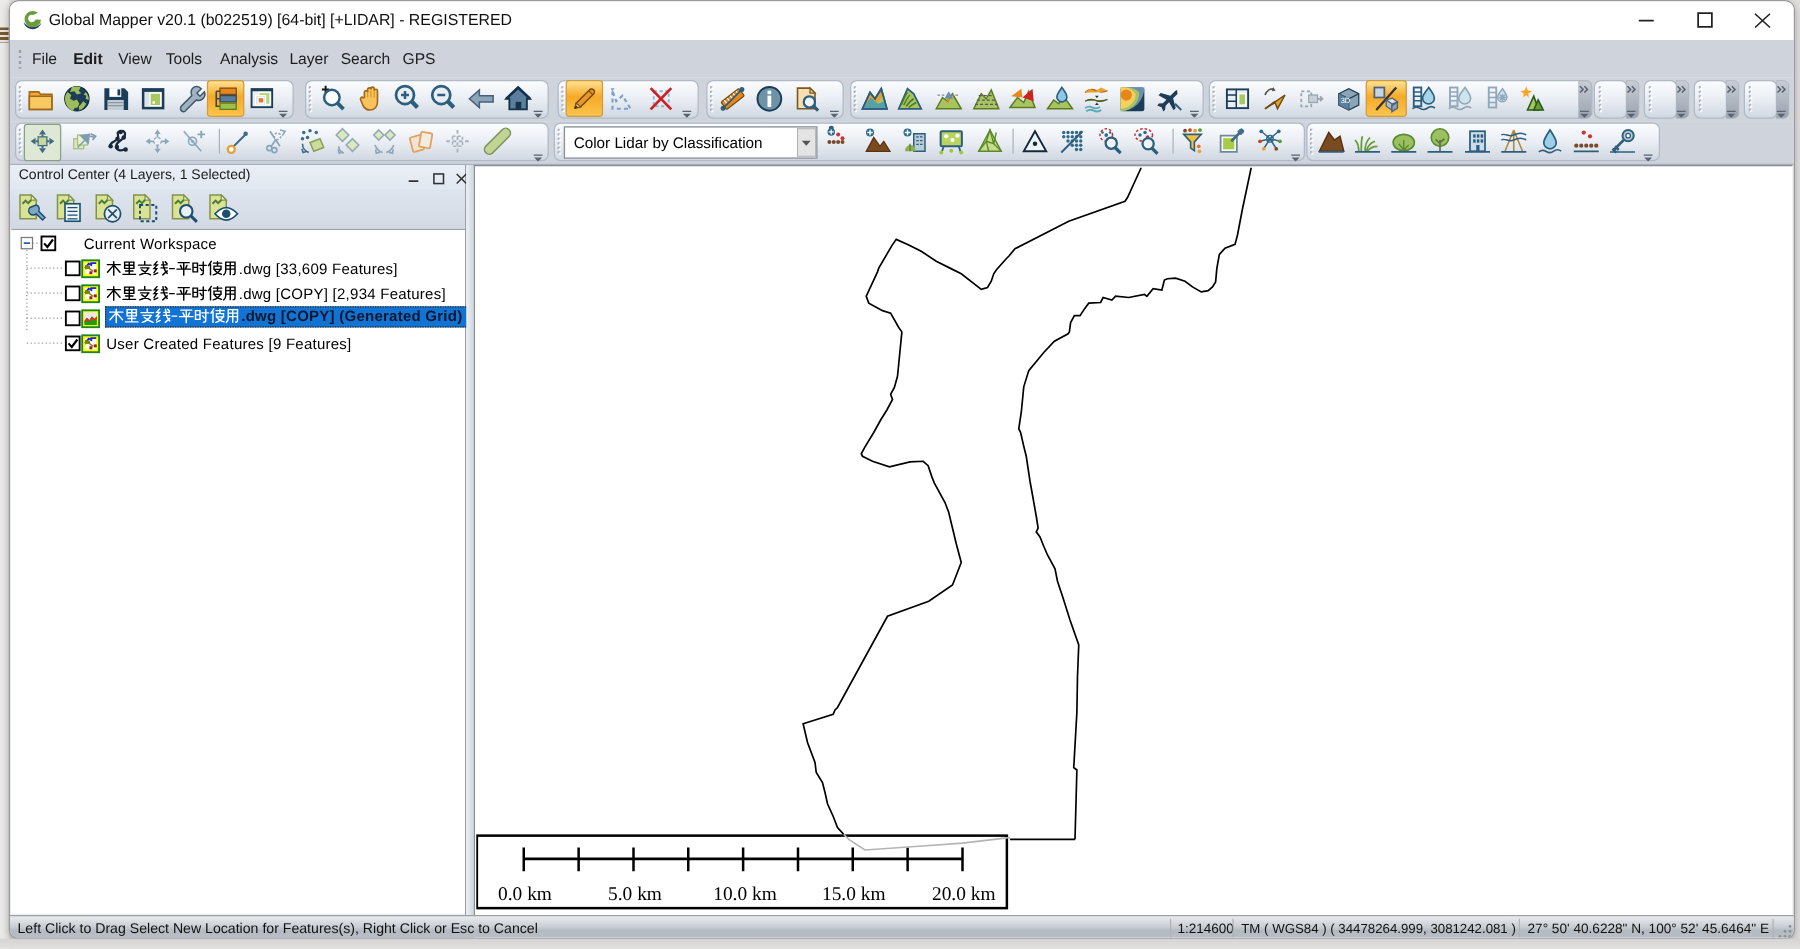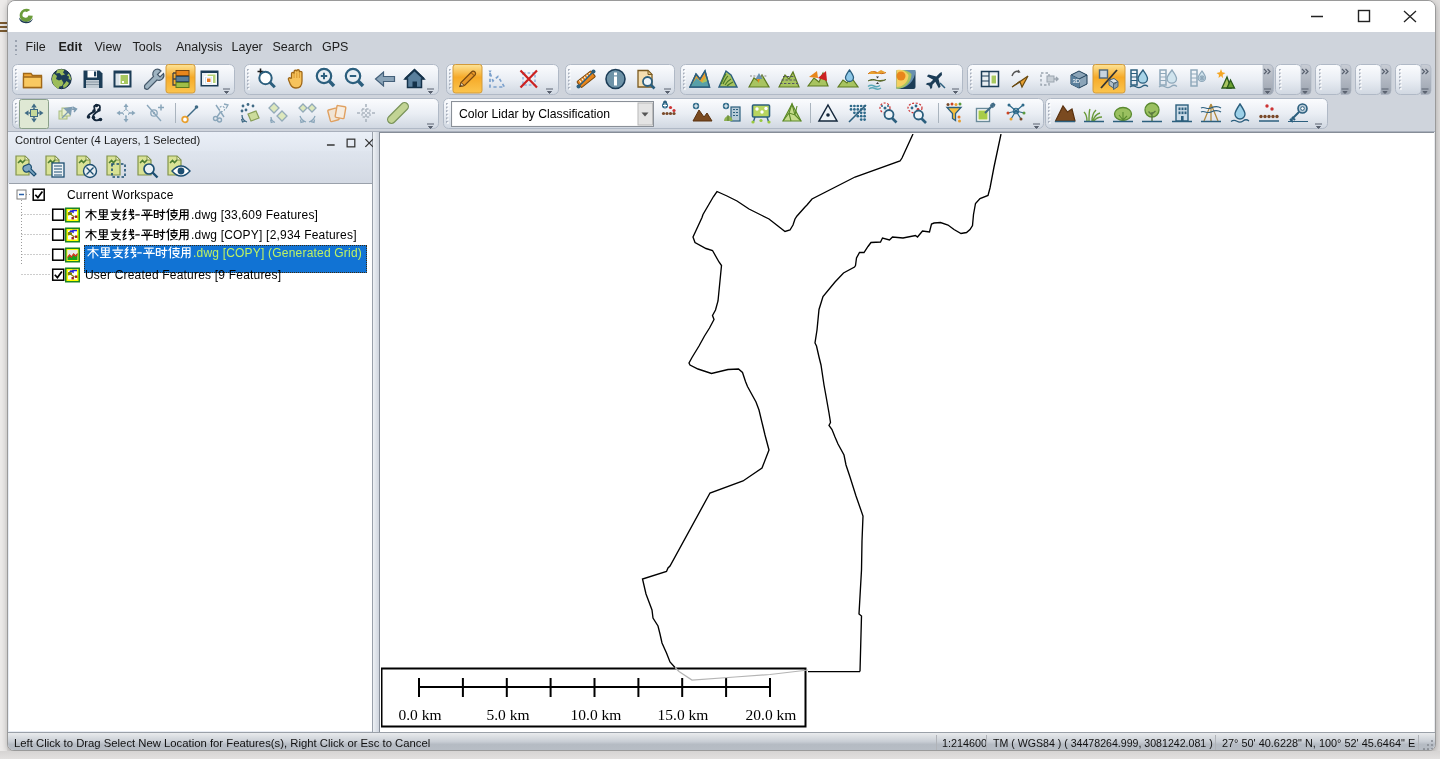--- a/index.html
+++ b/index.html
@@ -17,39 +17,40 @@
 
 #tbar1 { position:absolute; left:0; top:61px; width:100%; height:35px; background:#cfd4dc; }
 #tbar2 { position:absolute; left:0; top:96px; width:100%; height:35px; background:#cfd4dc; border-bottom:1px solid #a9b0bc;text-align:center; }
 
 #panel { position:absolute; left:0; top:131px; width:365px; height:600px; background:#e9edf4; border-right:1px solid #9aa1ab; }
 #panel-title { position:absolute; left:0; top:0; width:100%; height:19px; background:linear-gradient(#eaeff7,#e1e7f0); font-size:11.2px; color:#1a1a1a; padding:2px 0 0 7px; }
 #panel-tools { position:absolute; left:0; top:19px; width:100%; height:32px; background:linear-gradient(#dfe5ee,#d3d9e3); }
 #tree { position:absolute; left:1px; top:51px; width:363px; height:548px; background:#fff; border-top:1px solid #9aa1ab; }
 .trow { position:absolute; left:0; height:20px; width:auto; font-size:12px; letter-spacing:0.2px; color:#000; white-space:nowrap; }
 .hz { display:inline-block; width:106px; height:13px; vertical-align:-2px; color:#000; }
-.sel { background:#1173d4; color:#bef264; border:1px dotted #3a2a10; padding:0px 4px 1px 2px; height:28px; top:61px !important; }
+.sel { background:#1173d4; color:#0f172a; border:1px dotted #3a2a10; padding:0px 4px 1px 2px; height:17px; top:61px !important;font-weight:bold; }
 .sel .hz { color:#fff; }
 
 #map { position:absolute; left:371px; top:131px; width:1055px; height:650px; background:#fff; border-top:1px solid #868d97; border-left:1px solid #868d97; }
 
 #statusbar { position:absolute; left:0; top:731px; width:100%; height:20px; background:linear-gradient(#e9ebed 0%,#c9ced5 45%,#b5bbc3 60%,#b8bec6 100%); border-top:1px solid #9aa0a8; font-size:12px; color:#111; }
 .sseg { position:absolute; top:4px; font-size:10.8px; }
 .ssep { position:absolute; top:2px; width:1px; height:17px; background:#b0b3b8; }
 </style>
 </head>
 <body>
 <div id="root">
 <div id="deskicon" style="position:absolute;left:0px;top:22px;width:7px;height:12px;background:repeating-linear-gradient(#7a5a30 0 2px,#e8e6e5 2px 4px);"></div>
 <div id="win">
   <div id="titlebar">
     <svg id="logo" style="position:absolute;left:9px;top:7px;width:18px;height:17px;" viewBox="0 0 18 17">
 <path d="M9.2 0.8a6.6 6.6 0 1 0 6.6 7l-4.4-.3a3 3 0 1 1-1.7-3.5l3.6-1.9a6.6 6.6 0 0 0-4.1-1.3z" fill="#6b9c3b"></path>
 <path d="M1.8 9.3a7.4 7.4 0 0 0 14.4.6c-1.8 2.6-4.2 4-7.2 3.9-2.9-.1-5.6-1.7-7.2-4.5z" fill="#1d3a55"></path>
 </svg>
+    <div id="title-text">Global Mapper v20.1 (b022519) [64-bit] [+LIDAR] - REGISTERED</div>
     <svg class="winbtn" style="right:95px;" viewBox="0 0 46 30">
           <path d="M17 15.5h12" stroke="#222" stroke-width="1.3"></path>
         </svg>
     <svg class="winbtn" style="right:48px;" viewBox="0 0 46 30">
           <rect x="17.5" y="9.5" width="11" height="11" fill="none" stroke="#222" stroke-width="1.4"></rect>
         </svg>
     <svg class="winbtn" style="right:2px;" viewBox="0 0 46 30">
           <path d="M17 10l12 11M29 10L17 21" stroke="#222" stroke-width="1.3"></path>
         </svg>
   </div>

